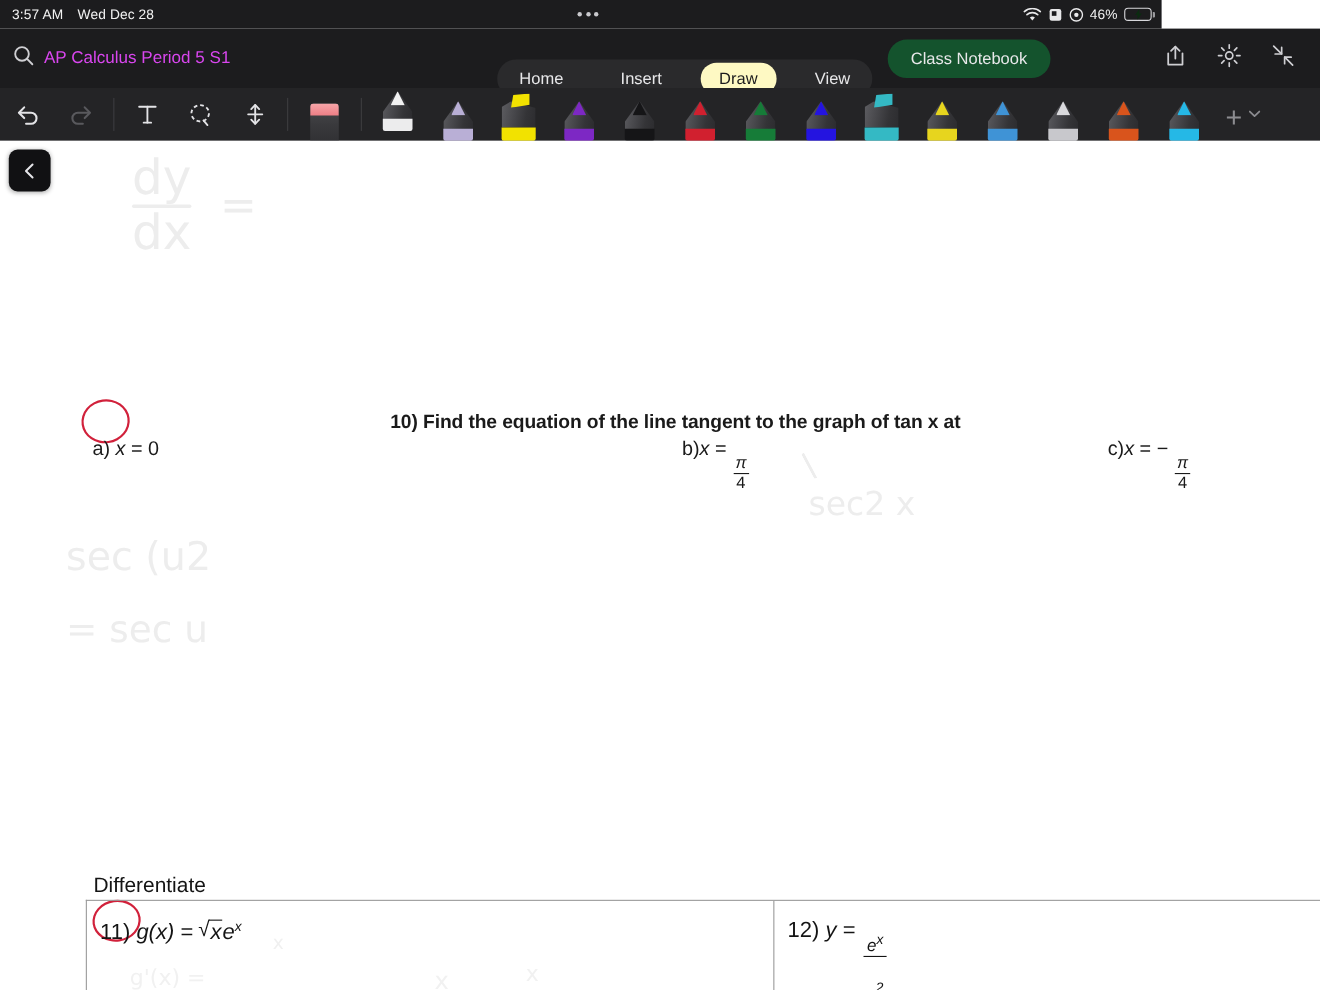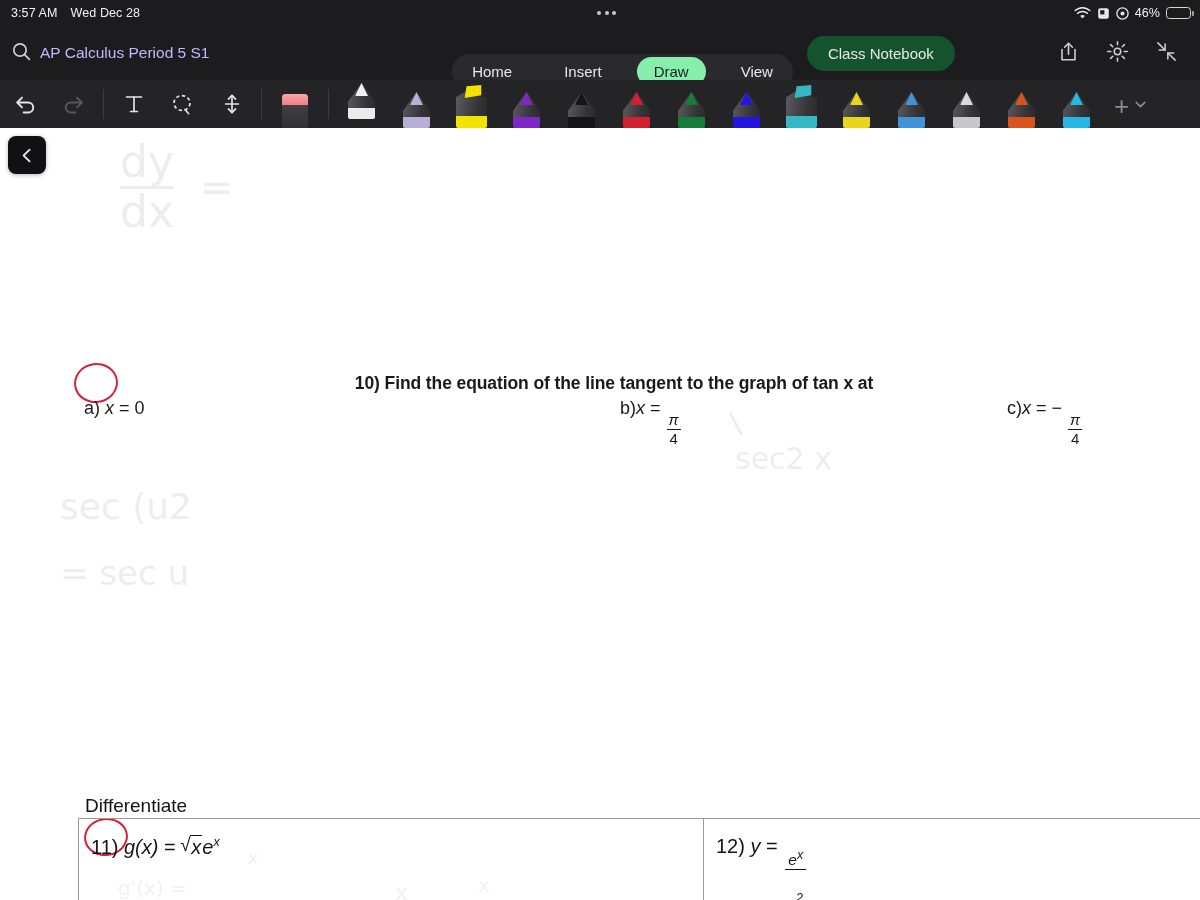--- a/index.html
+++ b/index.html
@@ -7,21 +7,21 @@
     width: 1200px; height: 900px;
     overflow: hidden;
     background: #ffffff;
     font-family: "Liberation Sans", sans-serif;
     -webkit-font-smoothing: antialiased;
   }
   #app { position: relative; width: 1200px; height: 900px; overflow: hidden; }
 
   
   .statusbar {
-    position: absolute; top: 0; left: 0; width: 1200px; height: 26px;
+    position: absolute; top: 0; left: 0; width: 1056px; height: 26px;
     background: #1c1c1e; color: #f2f2f2;
     display: flex; align-items: center;
     font-size: 12.5px; letter-spacing: .1px; gap: 16px;
   }
   .sb-left { display: flex; align-items: center; gap: 13px; padding-left: 11px; }
   .sb-mid { flex: 1; display: flex; align-items: center; justify-content: center; }
   .sb-right { display: flex; align-items: center; gap: 6px; padding-right: 9px; }
   .dots { display: flex; gap: 3.5px; }
   .dots i { width: 4px; height: 4px; border-radius: 50%; background: #c9c9cd; display: block; }
   .sb-icon { display: inline-flex; align-items: center; }
@@ -42,32 +42,32 @@
 
   
   .ribbon {
     position: absolute; top: 26px; left: 0; width: 1200px; height: 54px;
     background: #1c1c1e; display: flex; align-items: center;
   }
   .nb-search {
     display: flex; align-items: center; gap: 9px;
     padding-left: 12px; width: 350px; color: #d2d2d6;
   }
-  .nb-title { font-size: 15.5px; color: #c4b5fd; white-space: nowrap; }
+  .nb-title { font-size: 15.5px; color: #d946ef; white-space: nowrap; }
 
   .tabs-wrap { flex: 1; display: flex; align-items: center; justify-content: center; gap: 14px; }
   .tab-group {
     display: flex; align-items: center; background: #2a2a2c;
     border-radius: 19px; padding: 3px; gap: 18px; margin-top: 36px;
   }
   .tab {
     font-size: 15px; color: #e8e8ea; padding: 6px 17px;
     border-radius: 16px; white-space: nowrap; cursor: default;
   }
-  .tab.selected { background: #86efac; color: #1c1c1e; }
+  .tab.selected { background: #fef9c3; color: #1c1c1e; }
   .tab-single {
     background: #14532d; border-radius: 19px; padding: 9px 21px;
     font-size: 15px; color: #e8e8ea; white-space: nowrap;
   }
   .ribbon-right { display: flex; align-items: center; gap: 26px; padding-right: 22px; }
 
   
   .drawbar {
     position: absolute; top: 80px; left: 0; width: 1200px; height: 48px;
     background: #242426; display: flex; align-items: flex-end;

